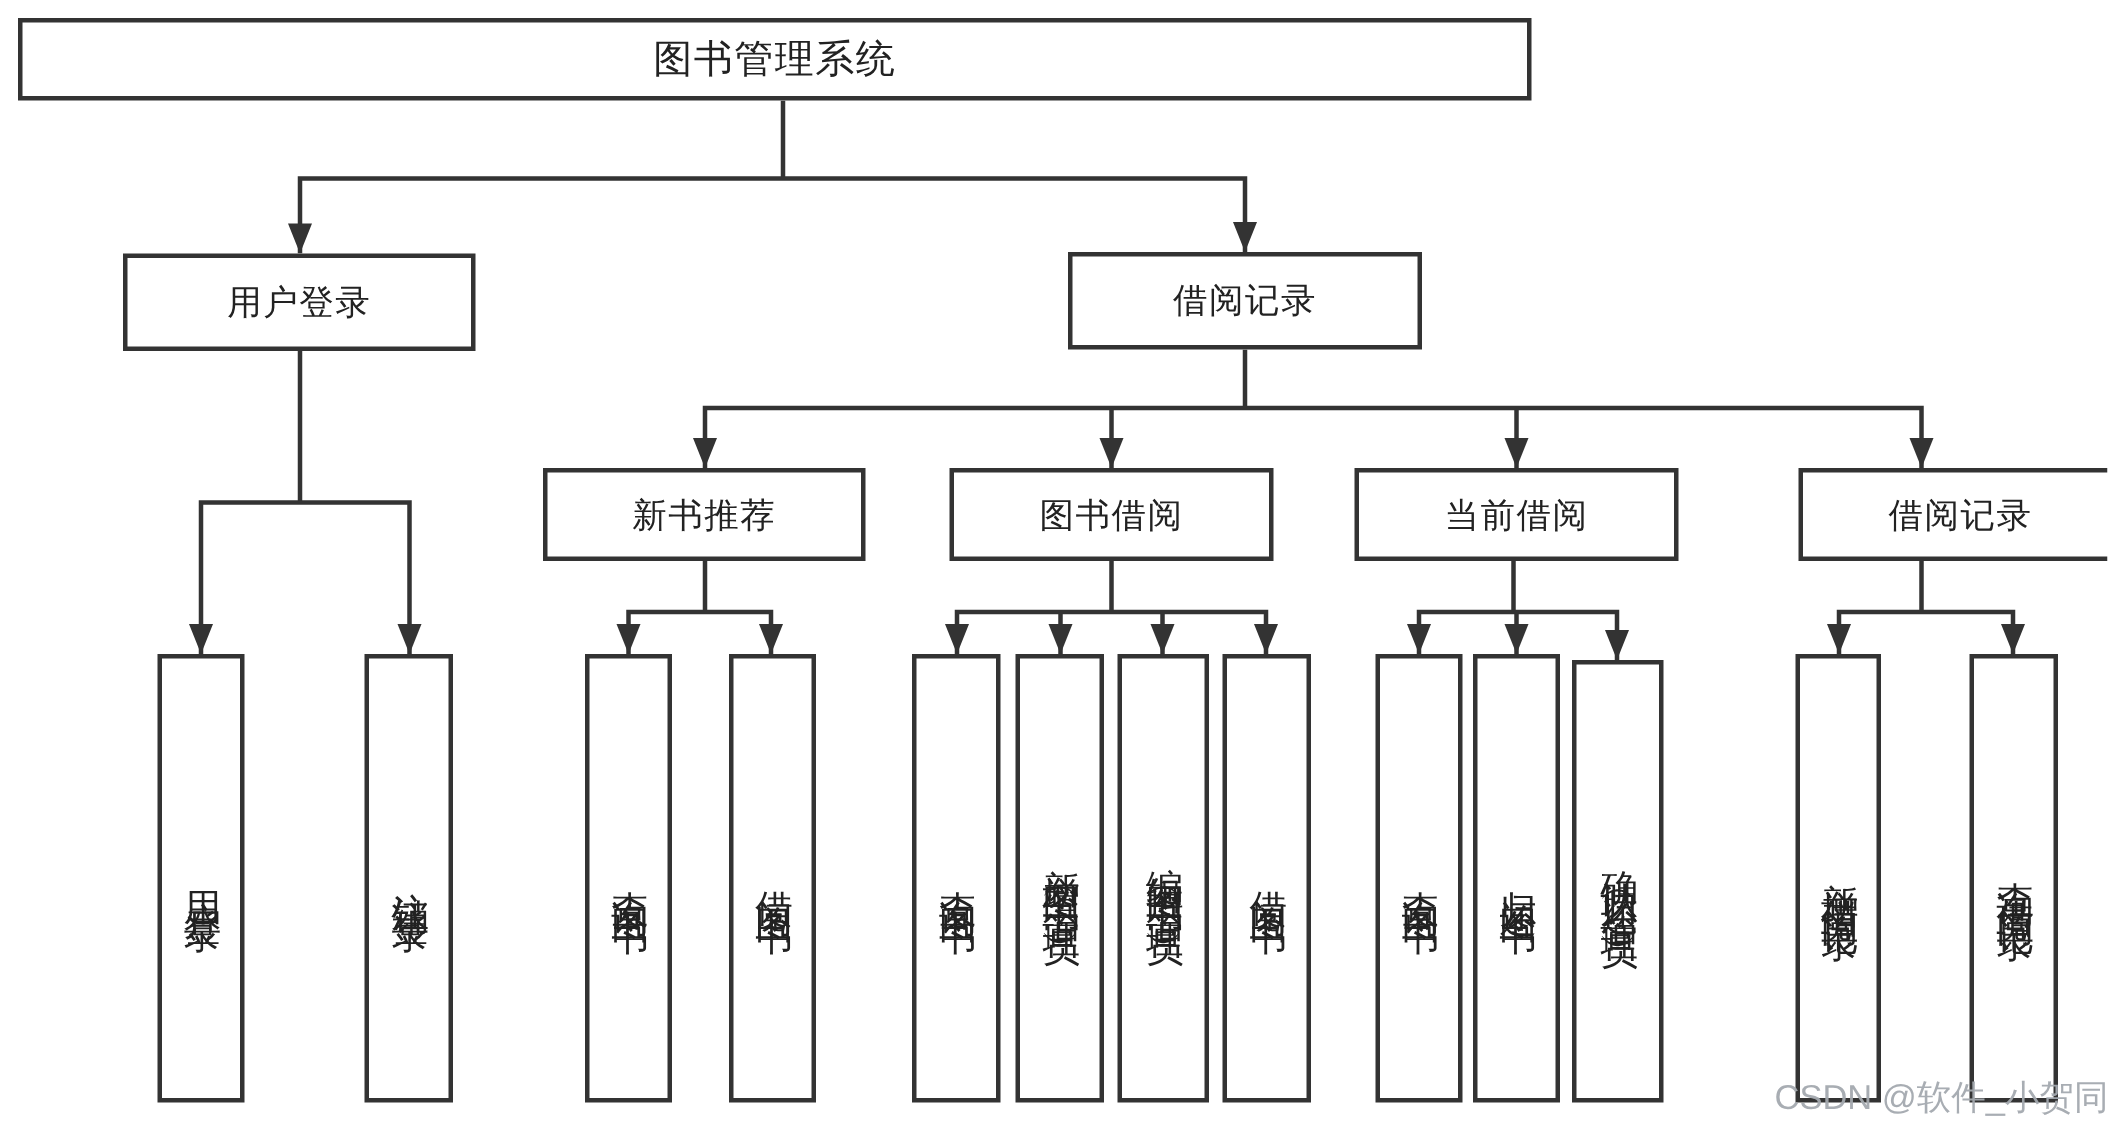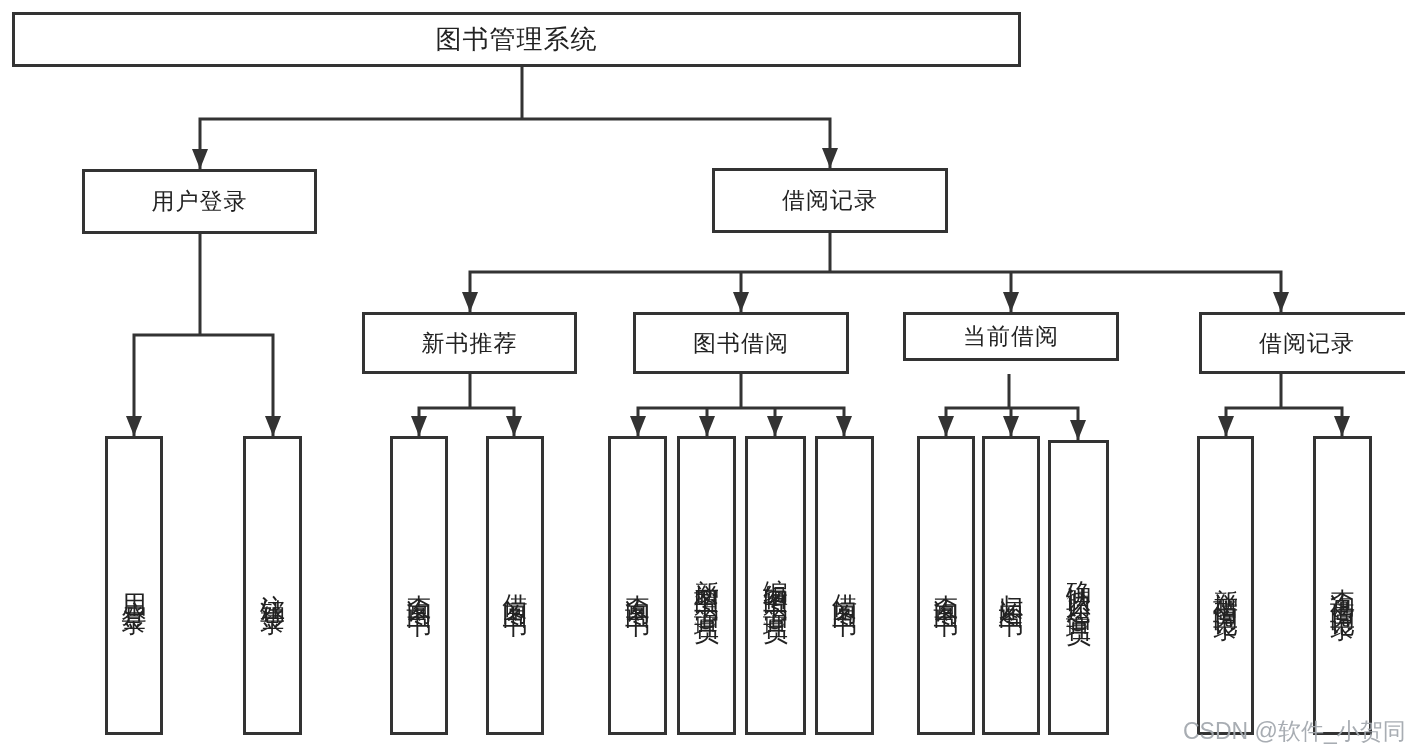--- a/index.html
+++ b/index.html
@@ -103,21 +103,21 @@
   <div class="node h-node" style="left:712px; top:168px; width:236px; height:65px;">
     <span class="lbl">借阅记录</span>
   </div>
 
   <div class="node h-node" style="left:633px; top:312px; width:216px; height:62px;">
     <span class="lbl">图书借阅</span>
   </div>
   <div class="node h-node" style="left:362px; top:312px; width:215px; height:62px;">
     <span class="lbl">新书推荐</span>
   </div>
-  <div class="node h-node" style="left:903px; top:312px; width:216px; height:49px;">
+  <div class="node h-node" style="left:903px; top:312px; width:216px; height:62px;">
     <span class="lbl">当前借阅</span>
   </div>
   <div class="node h-node" style="left:1173px; top:312px; width:216px; height:62px;margin-left:26px;">
     <span class="lbl">借阅记录</span>
   </div>
 
   <div class="node v-node" style="left:105px; top:436px; width:58px; height:299px;">
     <span class="lbl">用户登录</span>
   </div>
   <div class="node v-node" style="left:243px; top:436px; width:59px; height:299px;">

